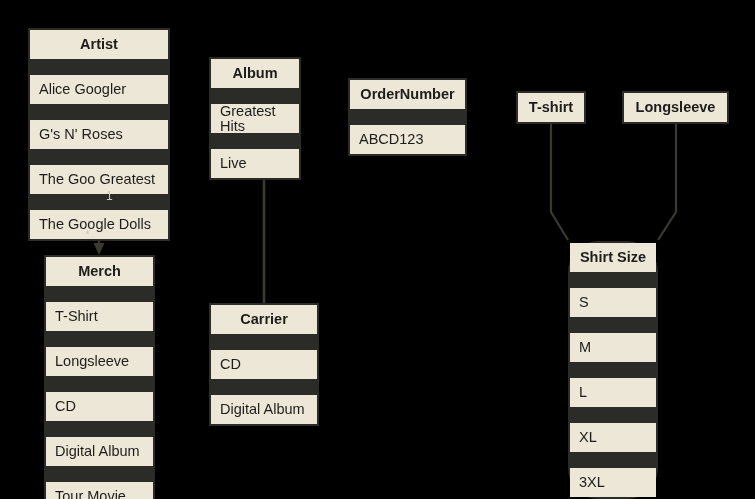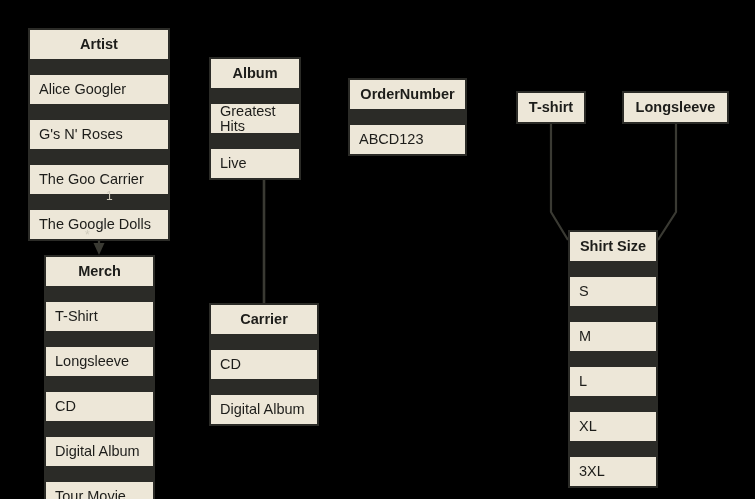--- a/index.html
+++ b/index.html
@@ -80,21 +80,21 @@
 
     <polyline points="551,121 551,212 568,240" fill="none" stroke="#3a3a33" stroke-width="2.2"></polyline>
 
     <polyline points="676,121 676,212 658,240" fill="none" stroke="#3a3a33" stroke-width="2.2"></polyline>
   </svg>
 
   <div class="entity" style="left:28px; top:28px; width:142px;">
     <div class="cell title">Artist</div>
     <div class="cell">Alice Googler</div>
     <div class="cell">G's N' Roses</div>
-    <div class="cell">The Goo Carrier</div>
+    <div class="cell">The Goo Greatest</div>
     <div class="cell">The Google Dolls</div>
   </div>
 
   <div class="entity" style="left:44px; top:255px; width:111px;">
     <div class="cell title">Merch</div>
     <div class="cell">T-Shirt</div>
     <div class="cell">Longsleeve</div>
     <div class="cell">CD</div>
     <div class="cell">Digital Album</div>
     <div class="cell">Tour Movie</div>
@@ -118,21 +118,21 @@
   </div>
 
   <div class="entity" style="left:516px; top:91px; width:70px;">
     <div class="cell title">T-shirt</div>
   </div>
 
   <div class="entity" style="left:622px; top:91px; width:107px;">
     <div class="cell title">Longsleeve</div>
   </div>
 
-  <div class="entity" style="left:568px; top:230px; width:90px;">
+  <div class="entity" style="left:568px; top:241px; width:90px;border-radius:31px;">
     <div class="cell title">Shirt Size</div>
     <div class="cell">S</div>
     <div class="cell">M</div>
     <div class="cell">L</div>
     <div class="cell">XL</div>
     <div class="cell">3XL</div>
   </div>
 
   <div class="edge-label" style="left:106px; top:190px;">1</div>
   <div class="edge-label" style="left:85px; top:229px;">*</div>

